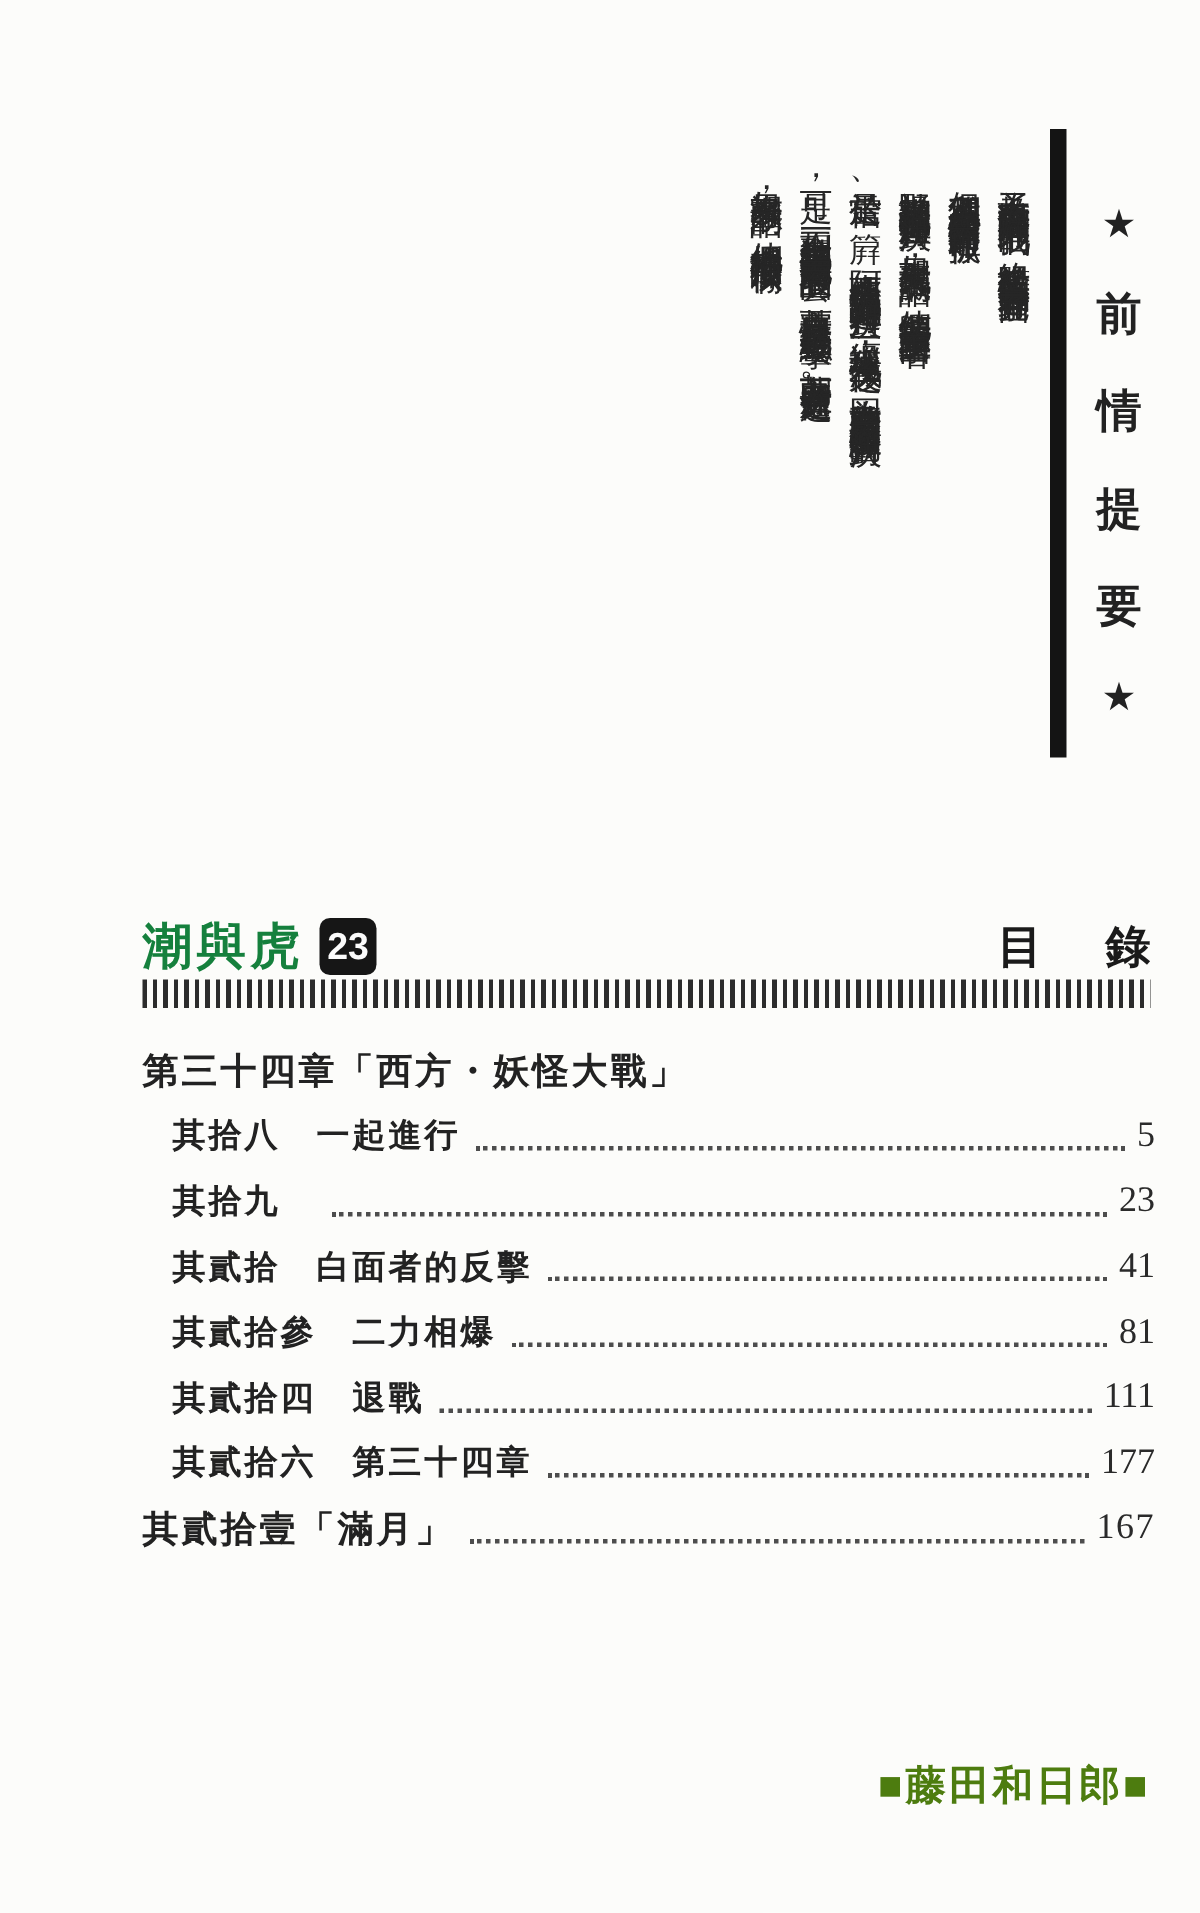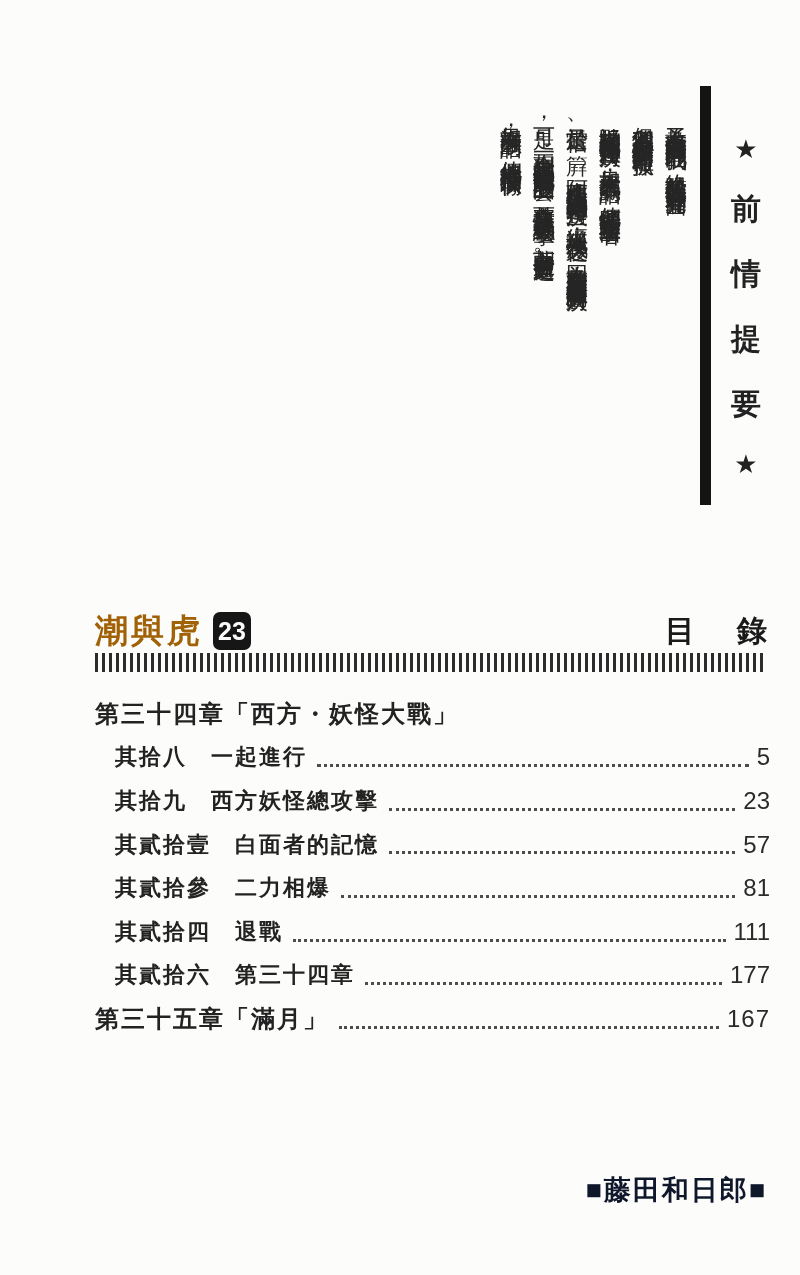--- a/index.html
+++ b/index.html
@@ -59,21 +59,21 @@
     right: 33px;
     top: 610px;
     height: 42px;
     display: flex;
     align-items: center;
   }
   .series-title {
     font-size: 33px;
     font-weight: bold;
     letter-spacing: 3px;
-    color: #a16207;
+    color: #15803d;
     text-align: right;
   }
   .volume-badge {
     margin-left: 10px;
     width: 38px;
     height: 38px;
     background: #161616;
     color: #fbfbfb;
     border-radius: 7px;
     display: flex;
@@ -99,20 +99,21 @@
     background: repeating-linear-gradient(90deg, #2c2c2c 0px, #2c2c2c 3px, transparent 3px, transparent 7px);
   }
   .toc-list {
     position: absolute;
     left: 95px;
     right: 30px;
     top: 692px;
     margin: 0;
     padding: 0;
     list-style: none;
+    font-family: Liberation Serif, serif;
   }
   .toc-row {
     display: flex;
     align-items: center;
     height: 43.6px;
     color: #222;
   }
   .toc-row.chapter { font-size: 24px; font-weight: 600; letter-spacing: 1px; }
   .toc-row.entry { padding-left: 20px; font-size: 22px; font-weight: 600; }
   .toc-num { white-space: nowrap; margin-right: 24px; letter-spacing: 2px; }
@@ -129,21 +130,21 @@
     font-weight: 500;
     color: #2a2a2a;
   }
   .author-credit {
     position: absolute;
     right: 33px;
     top: 1172px;
     font-size: 27px;
     font-weight: bold;
     letter-spacing: 2px;
-    color: #0f172a;
+    color: #4d7c0f;
   }
 </style>
 </head>
 <body>
 
 <div class="page">
 
   <section>
     <div class="synopsis-header">
         <span class="star">★</span>
@@ -179,50 +180,49 @@
           <span class="toc-title">第三十四章「西方・妖怪大戰」</span>
         </li>
         <li class="toc-row entry">
           <span class="toc-num">其拾八</span>
           <span class="toc-title">一起進行</span>
           <span class="leader"></span>
           <span class="toc-page">5</span>
         </li>
         <li class="toc-row entry">
           <span class="toc-num">其拾九</span>
-          <span class="toc-title">西方妖怪總攻擊</span>
           <span class="leader"></span>
           <span class="toc-page">23</span>
         </li>
         <li class="toc-row entry">
-          <span class="toc-num">其貳拾壹</span>
-          <span class="toc-title">白面者的記憶</span>
-          <span class="leader"></span>
-          <span class="toc-page">57</span>
+          <span class="toc-num">其貳拾</span>
+          <span class="toc-title">白面者的反擊</span>
+          <span class="leader"></span>
+          <span class="toc-page">41</span>
         </li>
         <li class="toc-row entry">
           <span class="toc-num">其貳拾參</span>
           <span class="toc-title">二力相爆</span>
           <span class="leader"></span>
           <span class="toc-page">81</span>
         </li>
         <li class="toc-row entry">
           <span class="toc-num">其貳拾四</span>
           <span class="toc-title">退戰</span>
           <span class="leader"></span>
           <span class="toc-page">111</span>
         </li>
         <li class="toc-row entry">
           <span class="toc-num">其貳拾六</span>
           <span class="toc-title">第三十四章</span>
           <span class="leader"></span>
           <span class="toc-page">177</span>
         </li>
         <li class="toc-row chapter">
-          <span class="toc-title">第三十五章「滿月」</span>
+          <span class="toc-title">其貳拾壹「滿月」</span>
           <span class="leader"></span>
           <span class="toc-page">167</span>
         </li>
       </ul>
     <div class="author-credit">■藤田和日郎■</div>
   </section>
 
 </div>
 
 </body></html>

